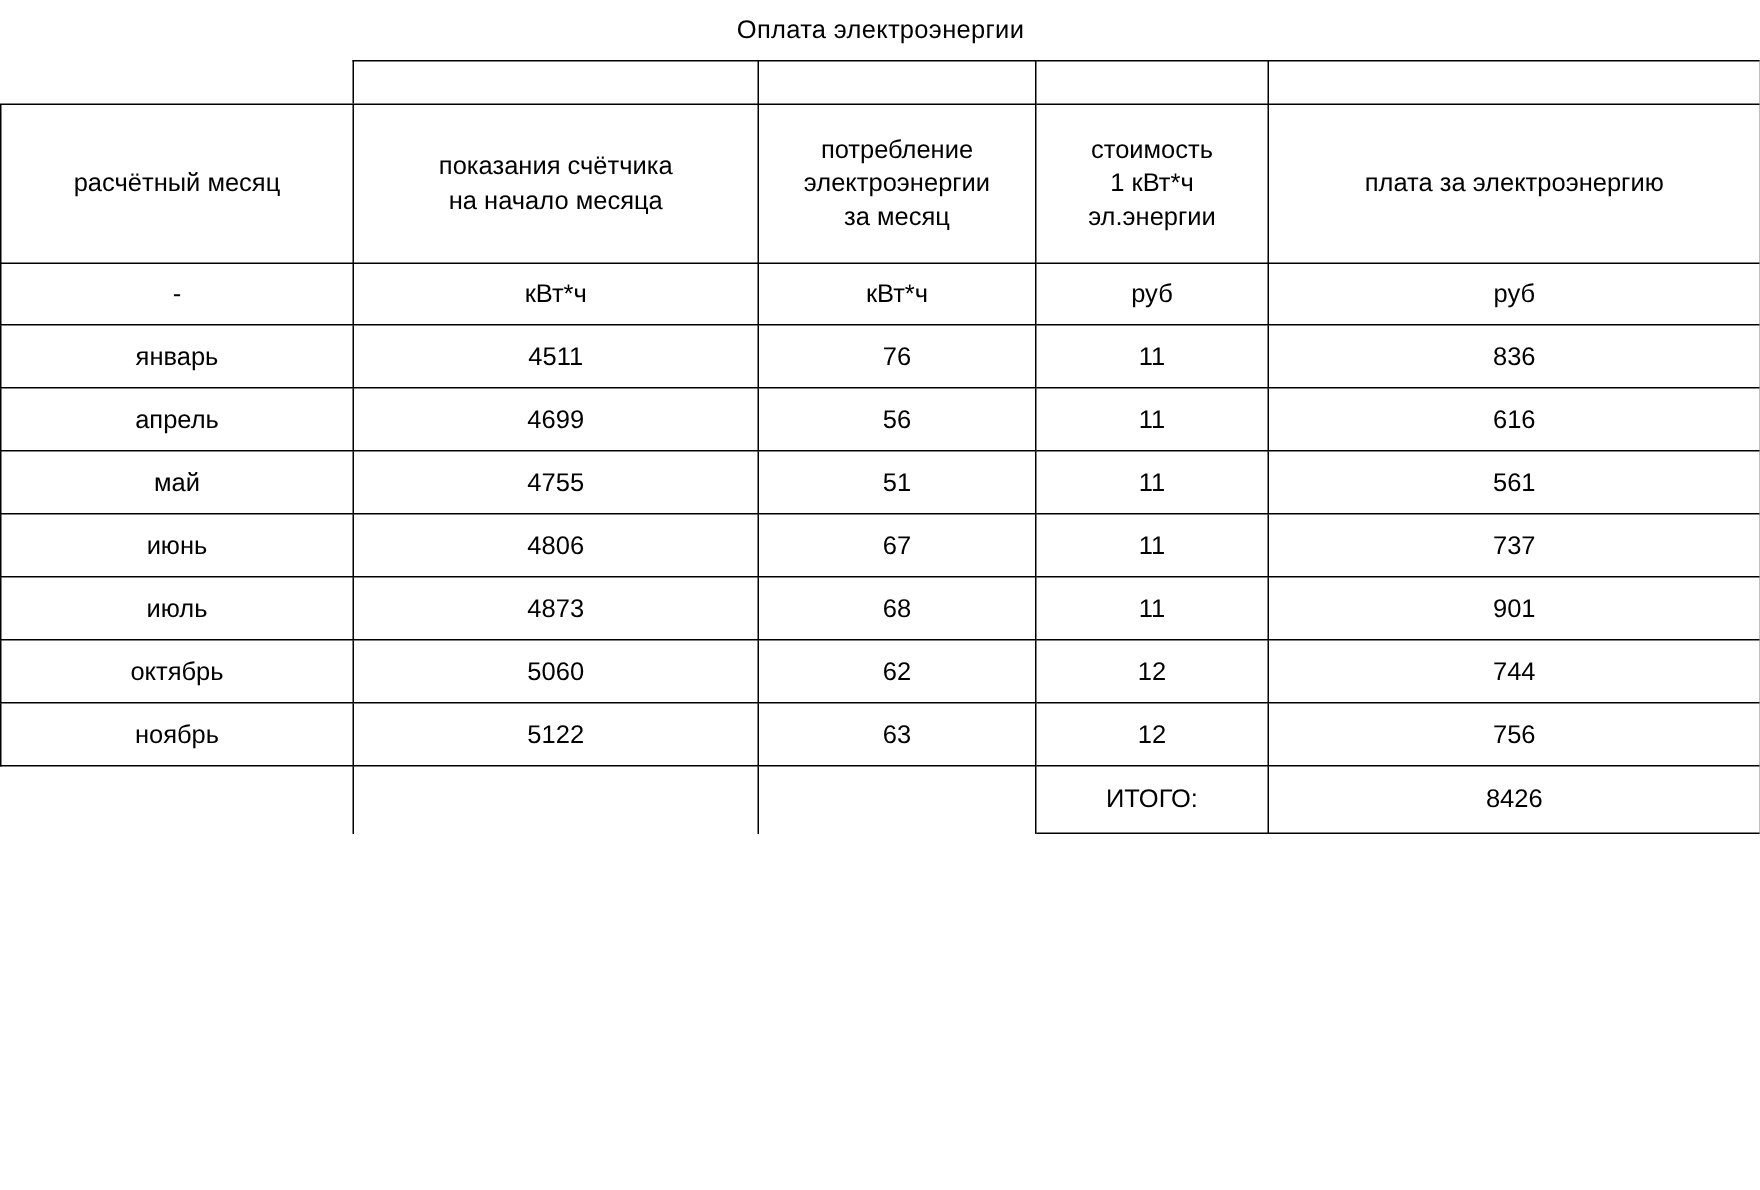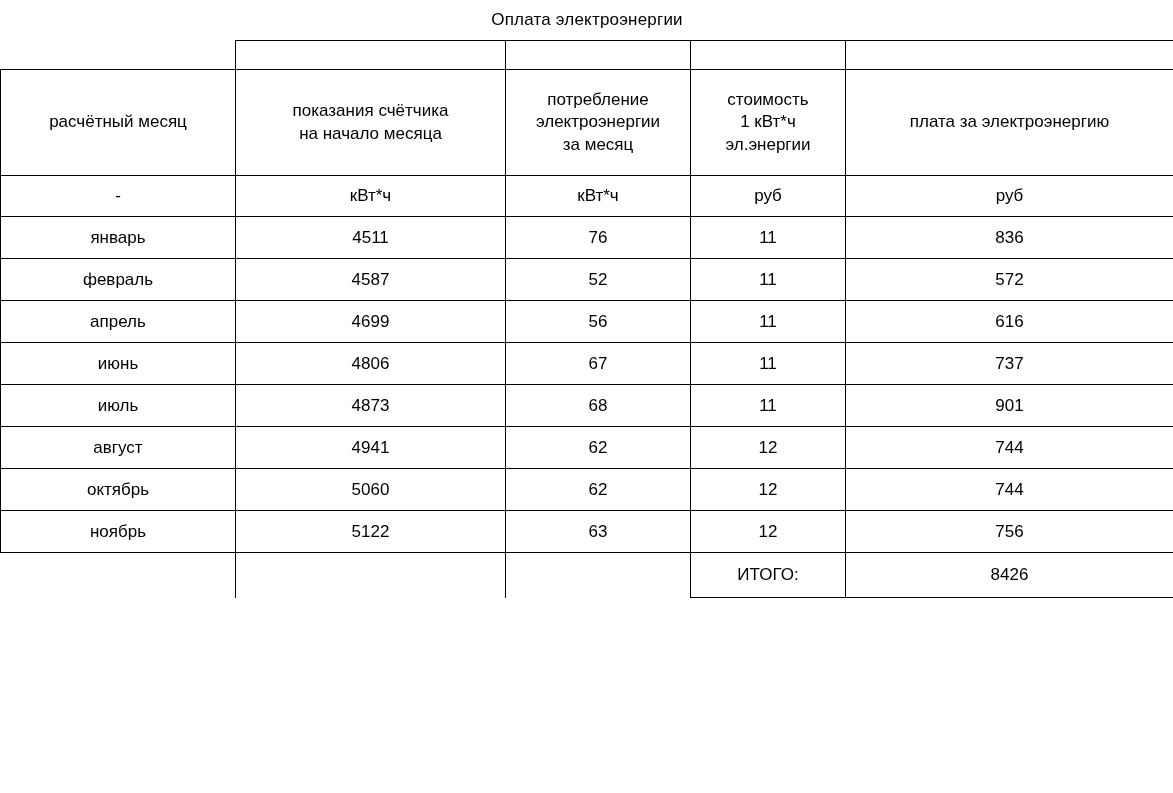--- a/index.html
+++ b/index.html
@@ -146,53 +146,46 @@
       </tr>
 
       <tr class="data-row">
         <td>январь</td>
         <td>4511</td>
         <td>76</td>
         <td>11</td>
         <td>836</td>
       </tr>
       <tr class="data-row">
-        <td>февраль</td>
-        <td>4587</td>
-        <td>52</td>
-        <td>11</td>
-        <td>572</td>
-      </tr>
-      <tr class="data-row">
         <td>апрель</td>
         <td>4699</td>
         <td>56</td>
         <td>11</td>
         <td>616</td>
       </tr>
       <tr class="data-row">
+        <td>май</td>
+        <td>4755</td>
+        <td>51</td>
+        <td>11</td>
+        <td>561</td>
+      </tr>
+      <tr class="data-row">
         <td>июнь</td>
         <td>4806</td>
         <td>67</td>
         <td>11</td>
         <td>737</td>
       </tr>
       <tr class="data-row">
         <td>июль</td>
         <td>4873</td>
         <td>68</td>
         <td>11</td>
         <td>901</td>
-      </tr>
-      <tr class="data-row">
-        <td>август</td>
-        <td>4941</td>
-        <td>62</td>
-        <td>12</td>
-        <td>744</td>
       </tr>
       <tr class="data-row">
         <td>октябрь</td>
         <td>5060</td>
         <td>62</td>
         <td>12</td>
         <td>744</td>
       </tr>
       <tr class="data-row">
         <td>ноябрь</td>

